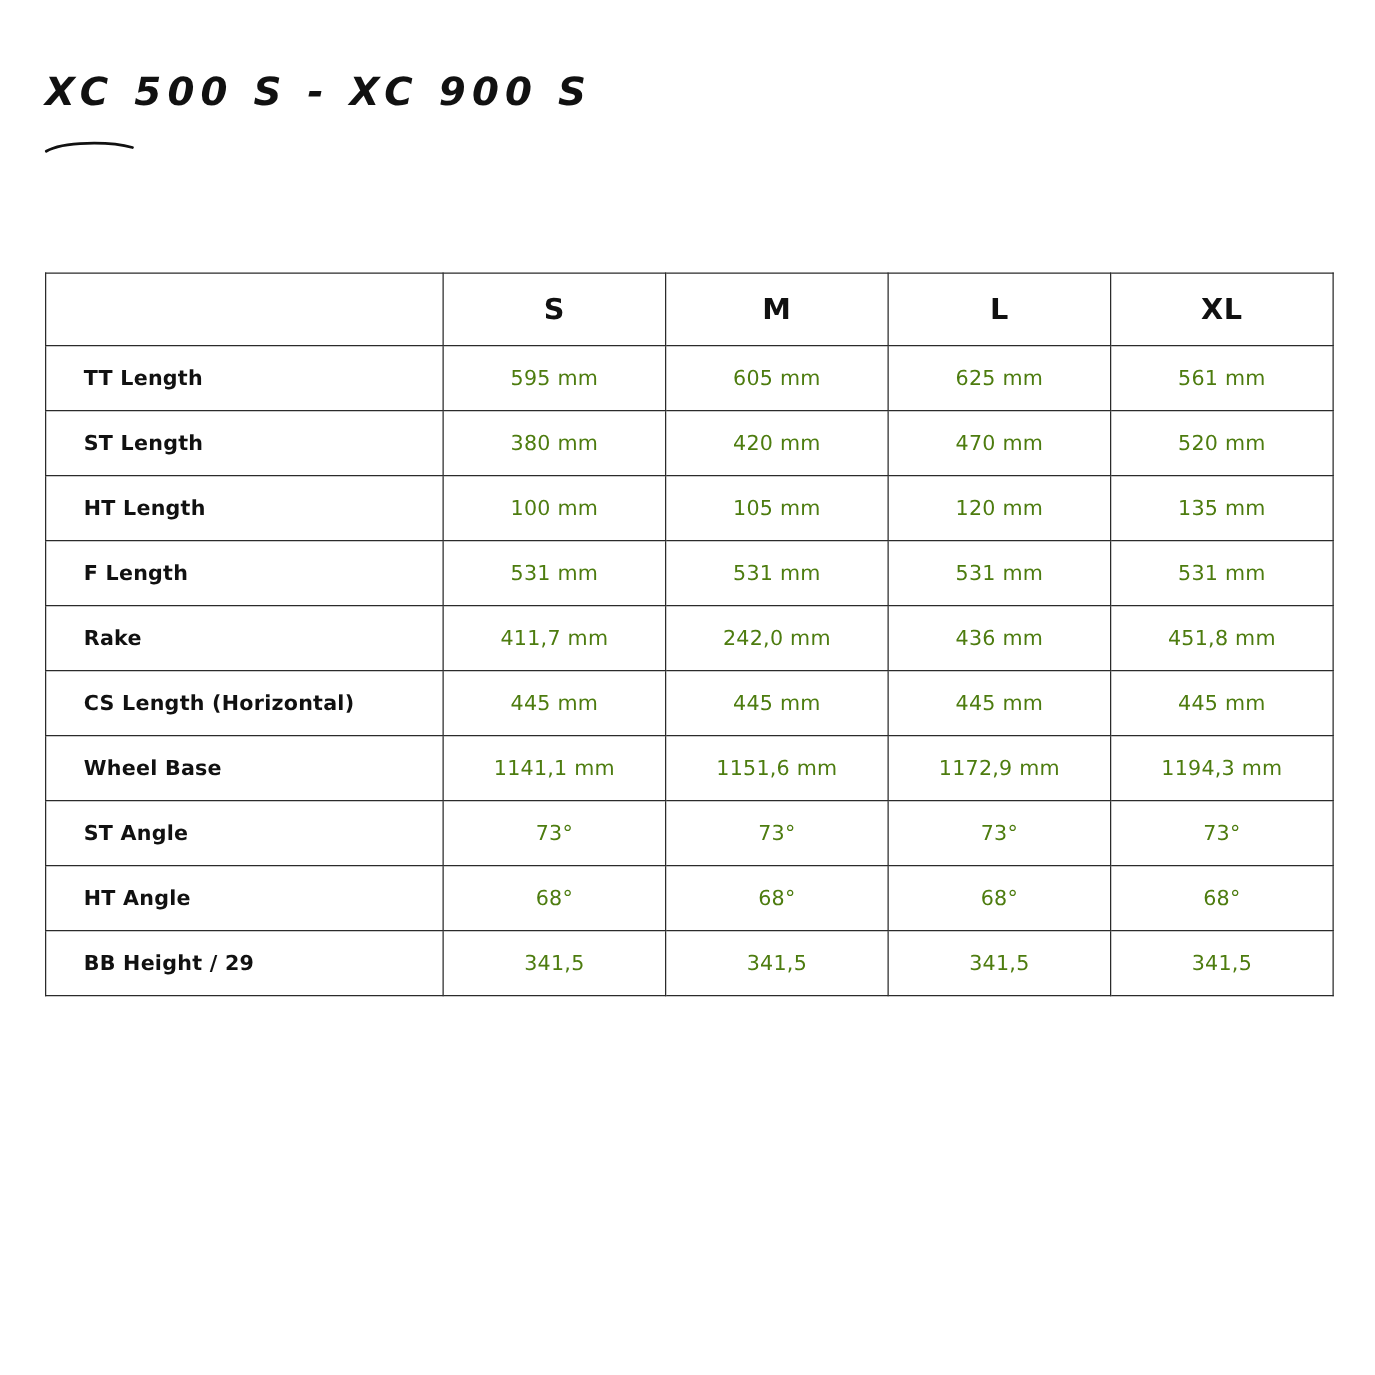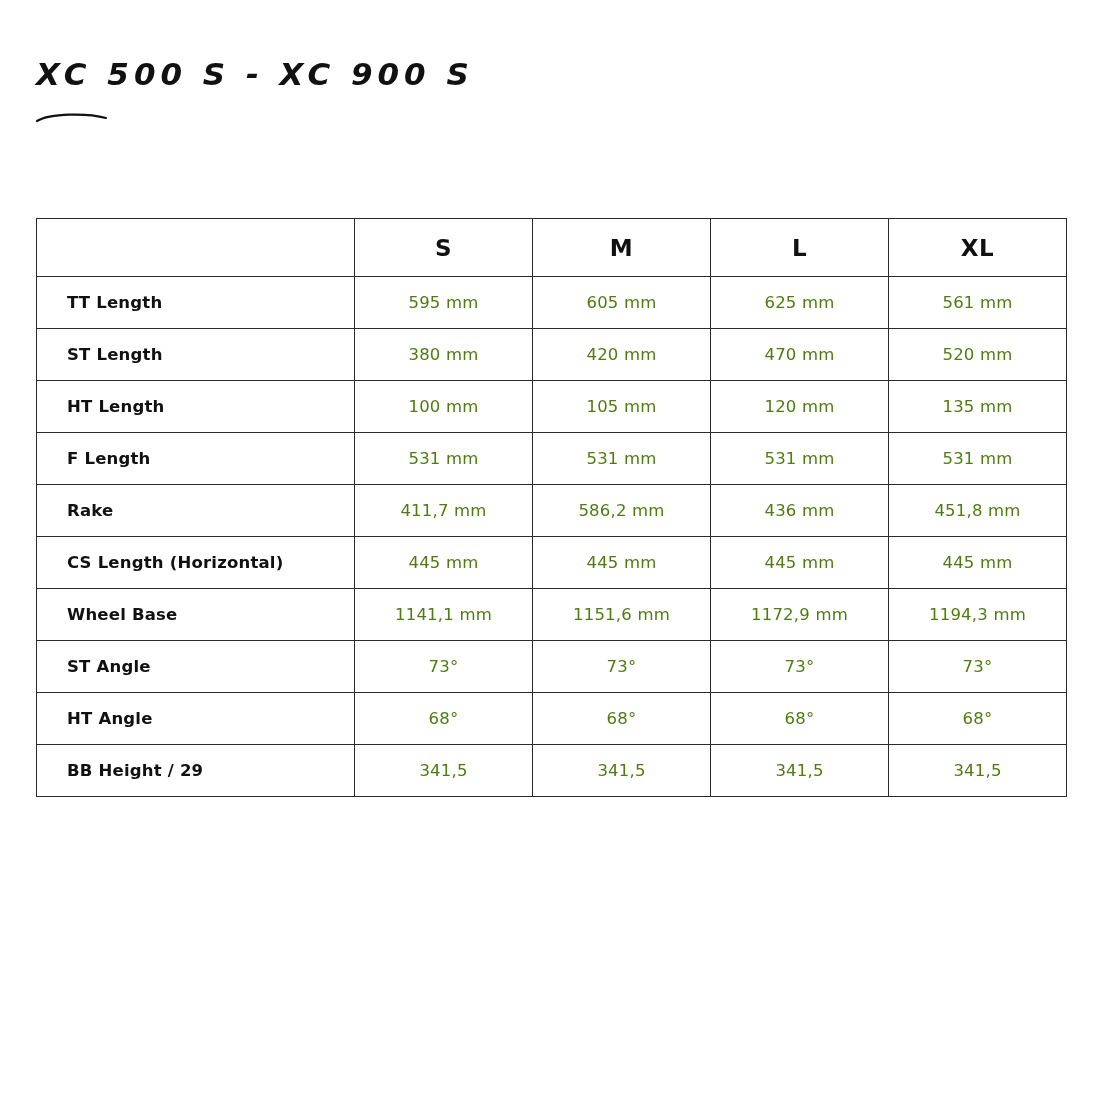--- a/index.html
+++ b/index.html
@@ -146,21 +146,21 @@
         <tr>
           <th class="rowlabel">F Length</th>
           <td class="val">531 mm</td>
           <td class="val">531 mm</td>
           <td class="val">531 mm</td>
           <td class="val">531 mm</td>
         </tr>
         <tr>
           <th class="rowlabel">Rake</th>
           <td class="val">411,7 mm</td>
-          <td class="val">586,2 mm</td>
+          <td class="val">242,0 mm</td>
           <td class="val">436 mm</td>
           <td class="val">451,8 mm</td>
         </tr>
         <tr>
           <th class="rowlabel">CS Length (Horizontal)</th>
           <td class="val">445 mm</td>
           <td class="val">445 mm</td>
           <td class="val">445 mm</td>
           <td class="val">445 mm</td>
         </tr>

